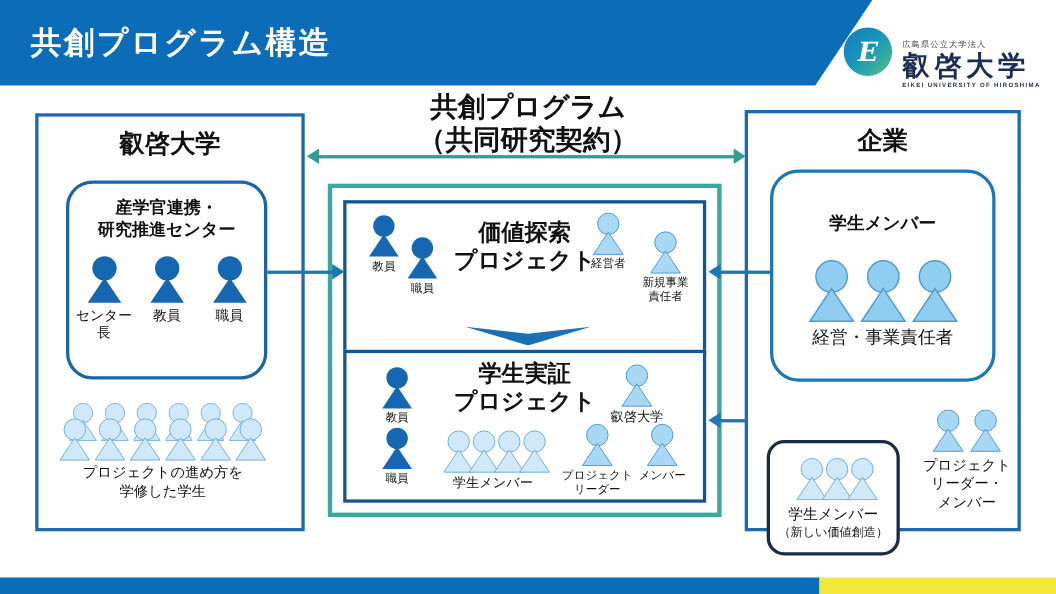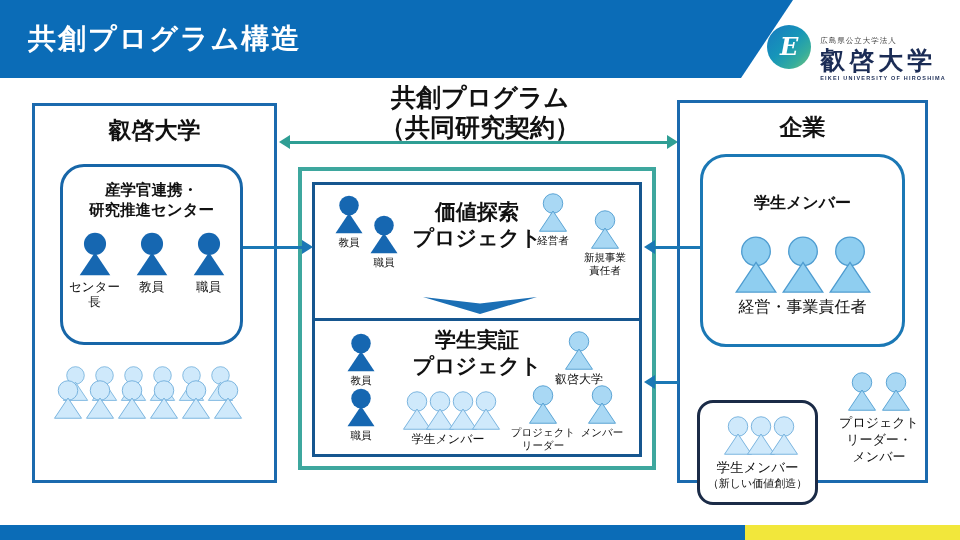--- a/index.html
+++ b/index.html
@@ -232,20 +232,22 @@
             <path d="M20 24 L38 51 L2 51 Z"></path>
           </svg>
         </span>
       <span class="person pale w30">
           <svg viewBox="0 0 40 52">
             <circle cx="20" cy="14" r="13"></circle>
             <path d="M20 24 L38 51 L2 51 Z"></path>
           </svg>
         </span>
     </div>
+    <div class="students-label pre">プロジェクトの進め方を
+学修した学生</div>
   </div>
 
   <div class="box box-teal"></div>
 
   <div class="box box-value">
     <div class="proj-title pre" style="top:14px;">価値探索
 プロジェクト</div>
     <div class="unit" style="left:12px; top:10px; width:44px;">
       <span class="person dark w30">
           <svg viewBox="0 0 40 52">

